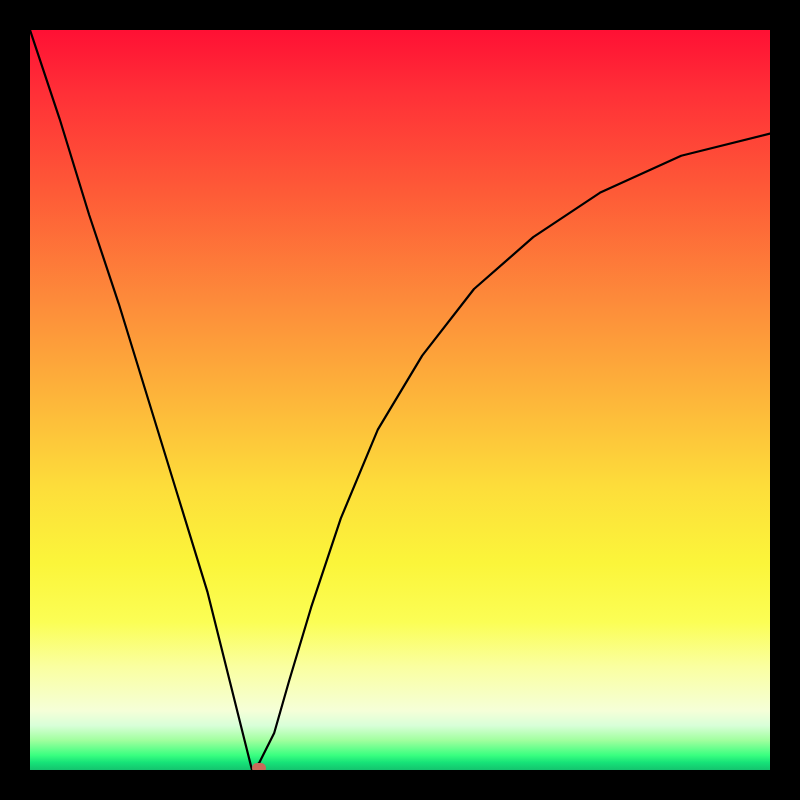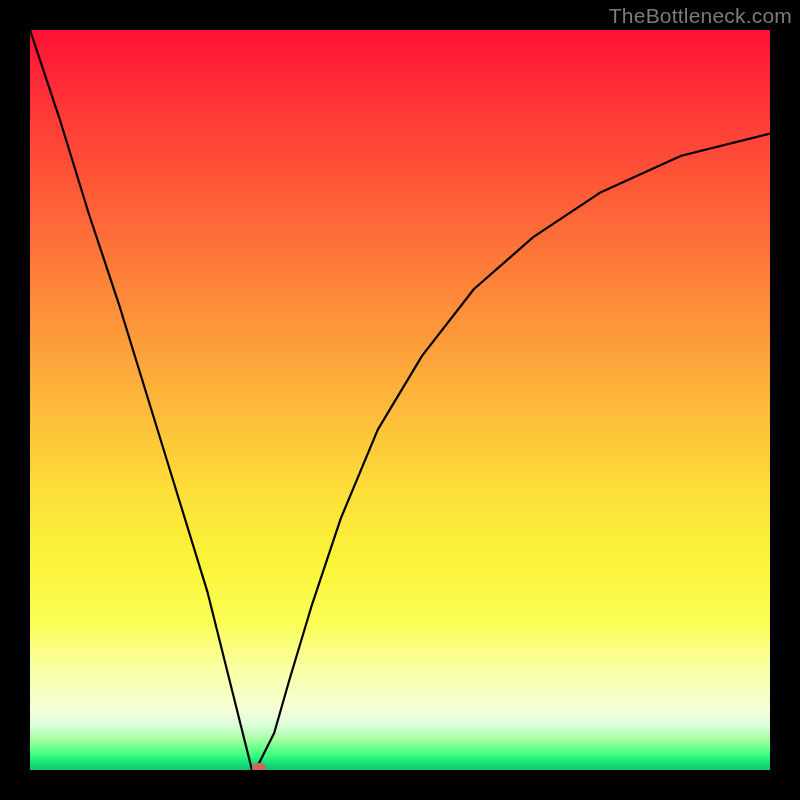--- a/index.html
+++ b/index.html
@@ -88,14 +88,13 @@
 <body>
 
 <div class="frame">
   <div class="plot-area">
     <div class="gradient-bg"></div>
     <svg class="curve-svg" viewBox="0 0 740 740" preserveAspectRatio="none">
       <path class="curve-path" d="M0.0 0.0 L29.6 88.8 L59.2 185.0 L88.8 273.8 L118.4 370.0 L148.0 466.2 L177.6 562.4 L199.8 651.2 L214.6 710.4 L222.0 740.0 L229.4 732.6 L244.2 703.0 L259.0 651.2 L281.2 577.2 L310.8 488.4 L347.8 399.6 L392.2 325.6 L444.0 259.0 L503.2 207.2 L569.8 162.8 L651.2 125.8 L740.0 103.6"></path>
     </svg>
     <div class="marker" style="left: 222.4px; top: 733px; background: rgb(201, 106, 90);"></div>
   </div>
-  <div class="watermark">TheBottleneck.com</div>
 </div>
 
 </body></html>

